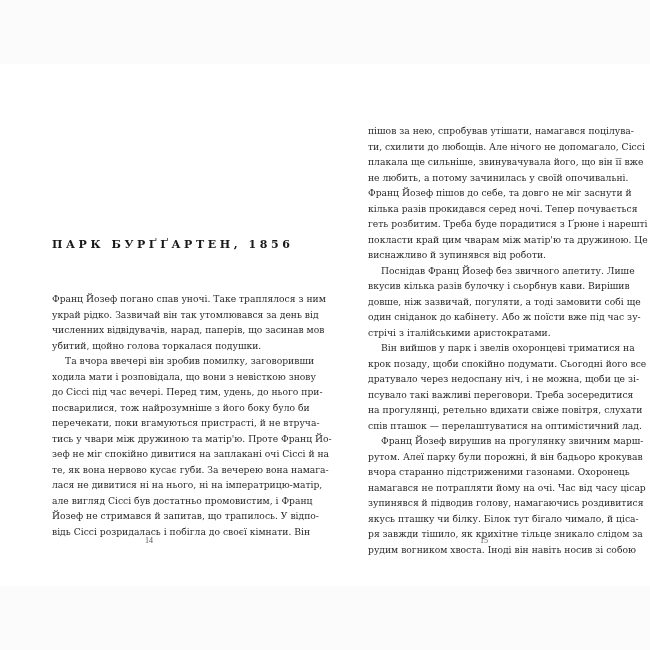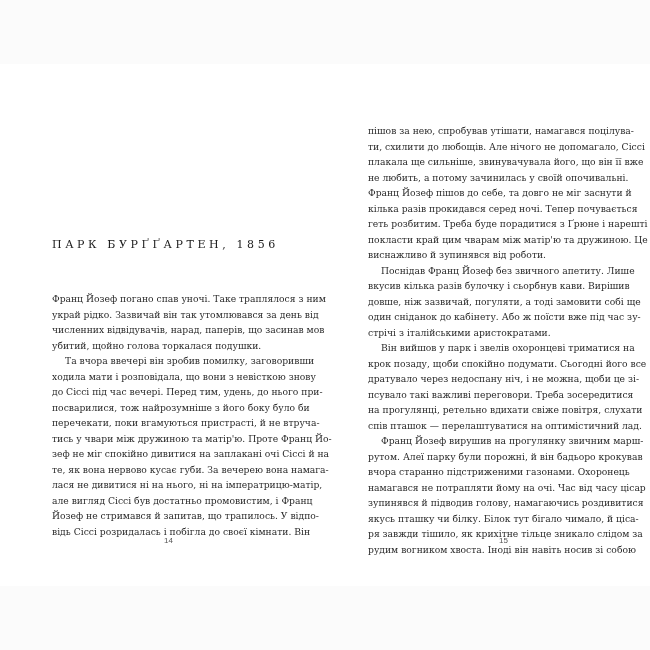--- a/index.html
+++ b/index.html
@@ -13,37 +13,36 @@
       position: absolute; left: 0; width: 650px; background: #fbfbfb;
     }
     .band-top { top: 0; height: 64px; }
     .band-bottom { top: 586px; height: 64px; }
     .spread { position: absolute; left: 0; top: 64px; width: 650px; height: 522px; background: #fff; }
     .page { position: absolute; top: 0; height: 522px; }
     .page-left { left: 0; width: 325px; }
     .page-right { left: 325px; width: 325px; }
     .chapter-title {
       position: absolute; left: 52px; top: 174px;
-      font-family: "DejaVu Serif", serif; font-weight: normal;
+      font-family: "DejaVu Serif", serif; font-weight: bold;
       font-size: 11px; letter-spacing: 3.6px; color: #1a1a1a; white-space: nowrap;
     }
     .text-block { position: absolute; }
     .page-left .text-block { left: 52px; top: 227px; width: 254px; }
     .page-right .text-block { left: 43px; top: 59px; width: 230px; }
     .line {
       display: block; height: 15.5px; line-height: 15.5px;
       font-size: 9.2px; white-space: nowrap; text-align: justify; text-align-last: justify;
       overflow: visible;
     }
     .line.last { text-align-last: left; }
     .line.indent { padding-left: 13px; }
     .folio {
       position: absolute; top: 472px; font-size: 8px; color: #555;
-      font-family: Liberation Sans, sans-serif;
-      margin-left: 19px;
+      font-family: Liberation Serif, serif;
     }
     .page-left .folio { left: 145px; }
     .page-right .folio { left: 155px; }
   </style>
 </head>
 <body>
 
 <div class="band-top"></div>
 <div class="band-bottom"></div>
 

